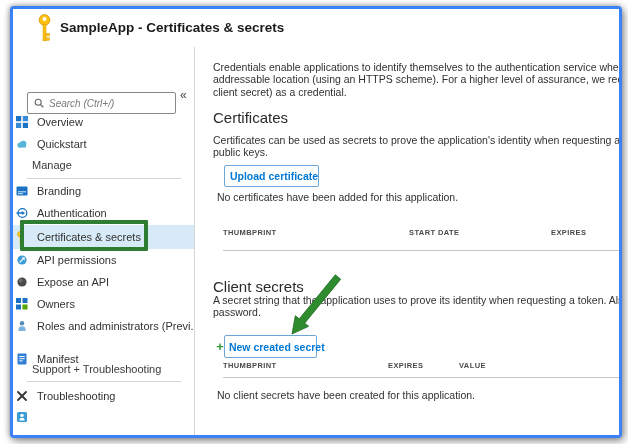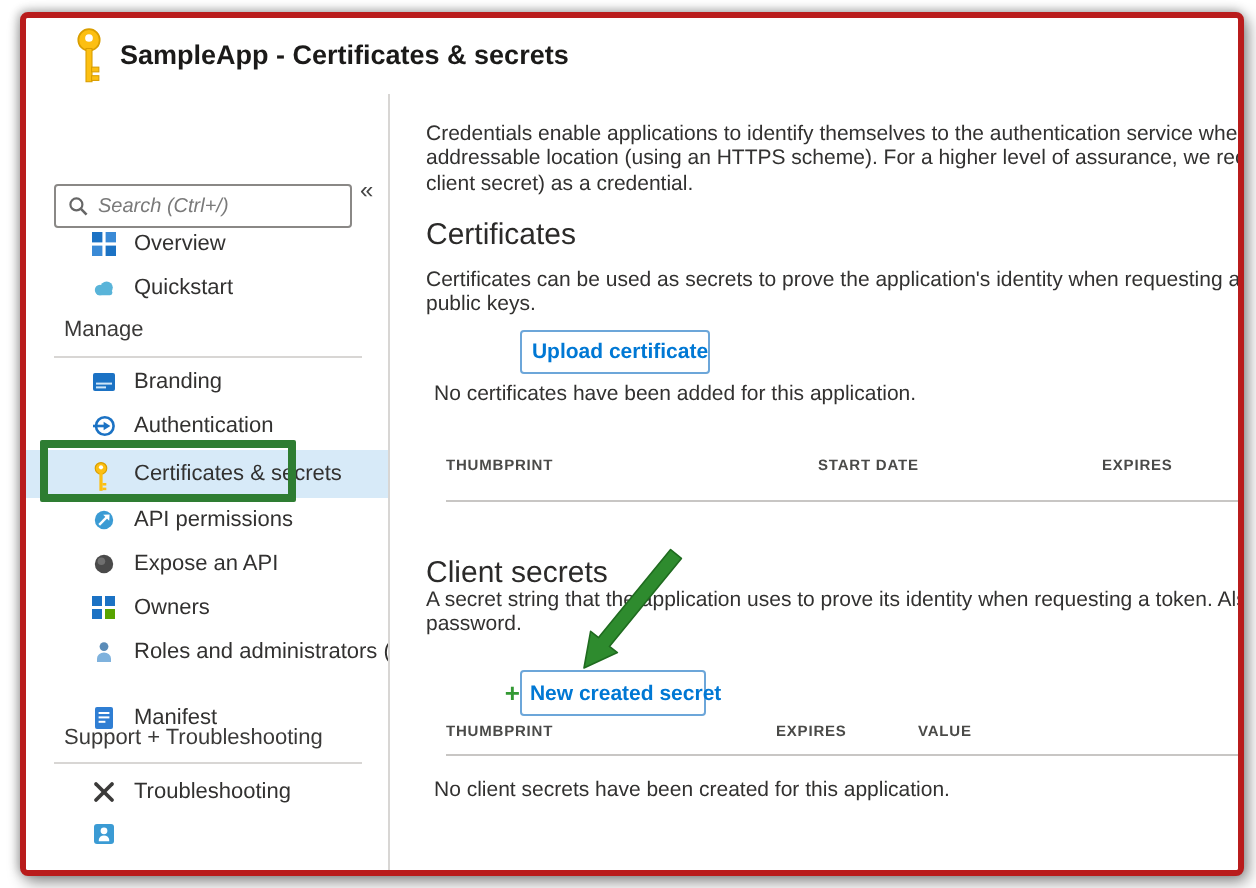--- a/index.html
+++ b/index.html
@@ -3,21 +3,21 @@
 <meta charset="utf-8">
 <style>
   html,body{margin:0;padding:0;}
   body{
     width:628px;height:444px;position:relative;background:#ffffff;
     font-family:"Liberation Sans", sans-serif;overflow:hidden;
     -webkit-font-smoothing:antialiased;
   }
   .frame{
     position:absolute;left:10px;top:6px;width:612px;height:432px;
-    box-sizing:border-box;border:3px solid #b91c1c;border-radius:4px;
+    box-sizing:border-box;border:3px solid #3b82f6;border-radius:4px;
     background:#fff;overflow:hidden;
     box-shadow:2px 3px 8px rgba(0,0,0,.45), -1px -1px 5px rgba(0,0,0,.25);
   }
   
   .hdr{position:absolute;left:0;top:0;width:100%;height:38px;background:#fff;}
   .hdr .keyicon{position:absolute;left:24px;top:5px;}
   .hdr .title{position:absolute;left:47px;top:11px;font-size:13.5px;font-weight:bold;color:#1b1a19;white-space:nowrap;}
   
   .sidebar{position:absolute;left:0;top:38px;width:181px;height:388px;background:#fff;}
   .sdiv{position:absolute;left:181px;top:38px;width:1px;height:388px;background:#d8d6d4;}
@@ -26,41 +26,41 @@
     border:1px solid #8a8886;border-radius:2px;display:flex;align-items:center;gap:5px;padding:8px 6px;background:#fff;
   }
   .searchbox input{
     border:none;outline:none;flex:1;min-width:0;font-family:"Liberation Sans",sans-serif;
     font-size:10px;font-style:italic;color:#333;background:transparent;padding:0;
   }
   .searchbox input::placeholder{color:#7a7a7a;font-style:italic;}
   .collapse{position:absolute;left:167px;top:42px;font-size:12px;color:#444;cursor:pointer;line-height:12px;}
   .nav-row{
     position:absolute;left:0;width:181px;height:22px;box-sizing:border-box;
-    display:flex;align-items:center;gap:9px;padding-left:33px;cursor:pointer;
+    display:flex;align-items:center;gap:9px;padding-left:3px;cursor:pointer;
   }
   .nav-row .lbl{font-size:11px;color:#323130;white-space:nowrap;}
   .nav-row .ic{width:12px;height:12px;flex:none;display:inline-flex;}
   .nav-hdr{
     position:absolute;left:19px;height:16px;font-size:11px;color:#3b3a39;white-space:nowrap;
   }
   .nav-divider{position:absolute;left:14px;width:154px;height:1px;background:#d8d6d4;}
   .sel-row{position:absolute;left:0;top:178px;width:181px;height:24px;background:#d7eaf8;}
   .hl-box{
     position:absolute;left:7px;top:173px;width:128px;height:31px;box-sizing:border-box;
     border:4px solid #2e7d32;border-radius:1px;z-index:12;pointer-events:none;
   }
   
   .main{position:absolute;left:182px;top:38px;width:424px;height:388px;overflow:hidden;background:#fff;}
   .pline{white-space:nowrap;overflow:hidden;height:12.4px;font-size:10.5px;color:#323130;}
   .para{position:absolute;right:0;}
   .h2{position:absolute;font-size:15px;color:#2b2a29;font-weight:400;white-space:nowrap;}
   .btn{
     position:absolute;box-sizing:border-box;border:1px solid #6ca6d9;border-radius:2px;background:#fff;
-    display:flex;align-items:center;justify-content:center;gap:5px;cursor:pointer;margin-left:36px;
+    display:flex;align-items:center;justify-content:center;gap:5px;cursor:pointer;
   }
   .btn .btxt{font-size:10.5px;font-weight:bold;color:#0078d4;white-space:nowrap;}
   .btn .plus{font-size:13px;font-weight:bold;color:#339933;line-height:10px;}
   .emptytxt{position:absolute;font-size:10.5px;color:#323130;white-space:nowrap;}
   .thead{position:absolute;font-size:7.5px;font-weight:bold;letter-spacing:.4px;color:#4a4a48;white-space:nowrap;}
   .tline{position:absolute;height:1px;background:#c8c6c4;right:0;}
   
   .arrow-overlay{position:absolute;left:0;top:0;width:628px;height:444px;pointer-events:none;z-index:40;}
 </style>
 </head>

